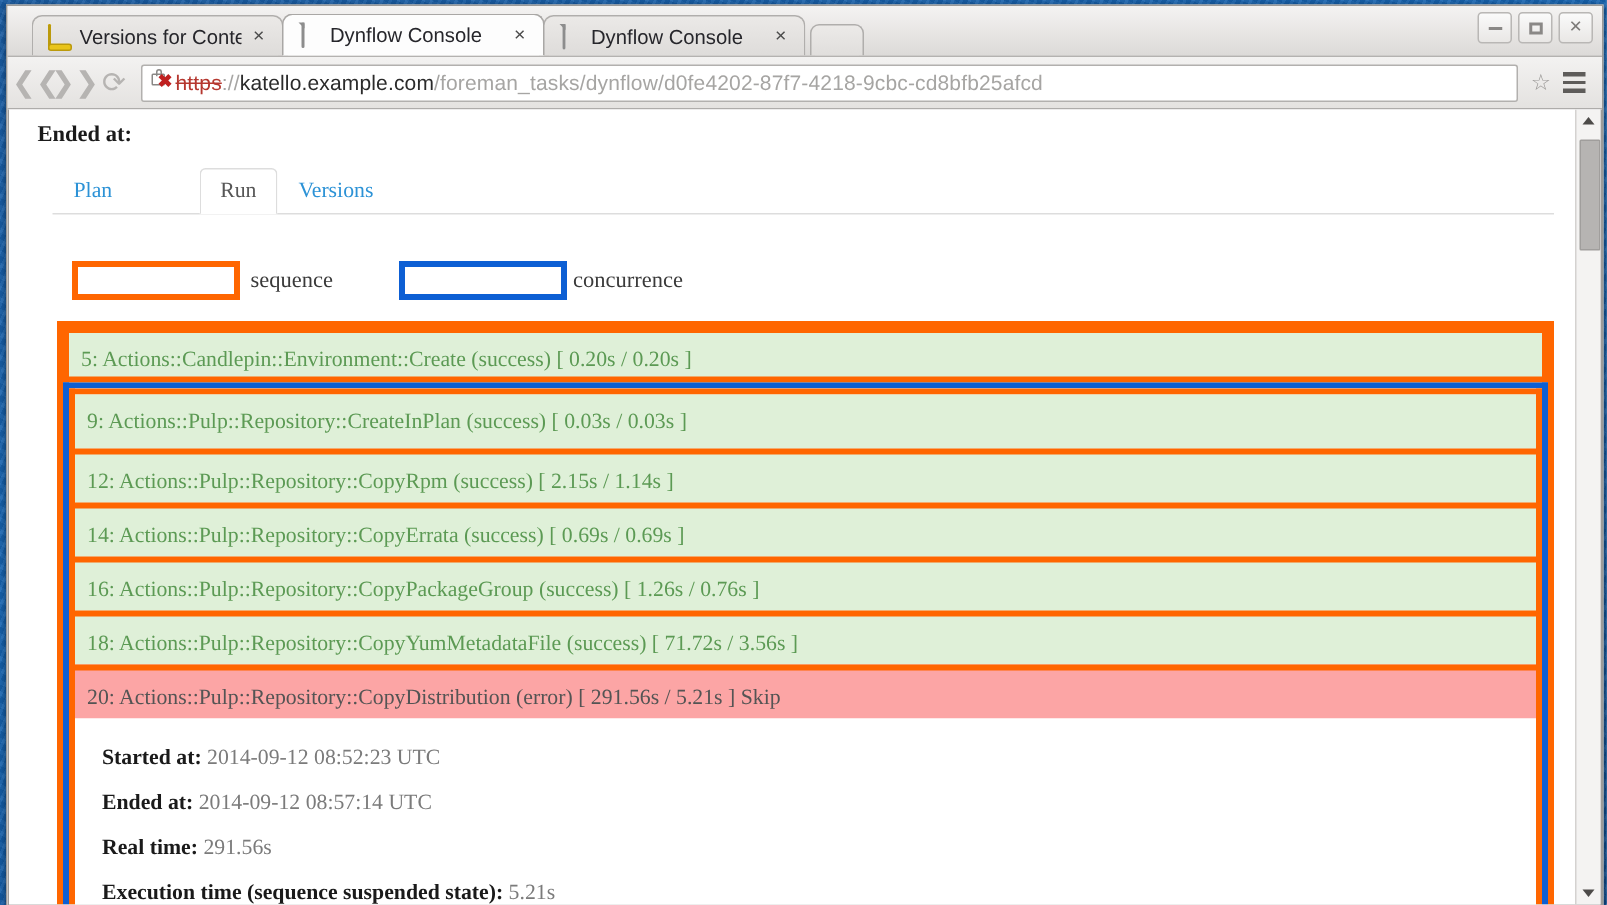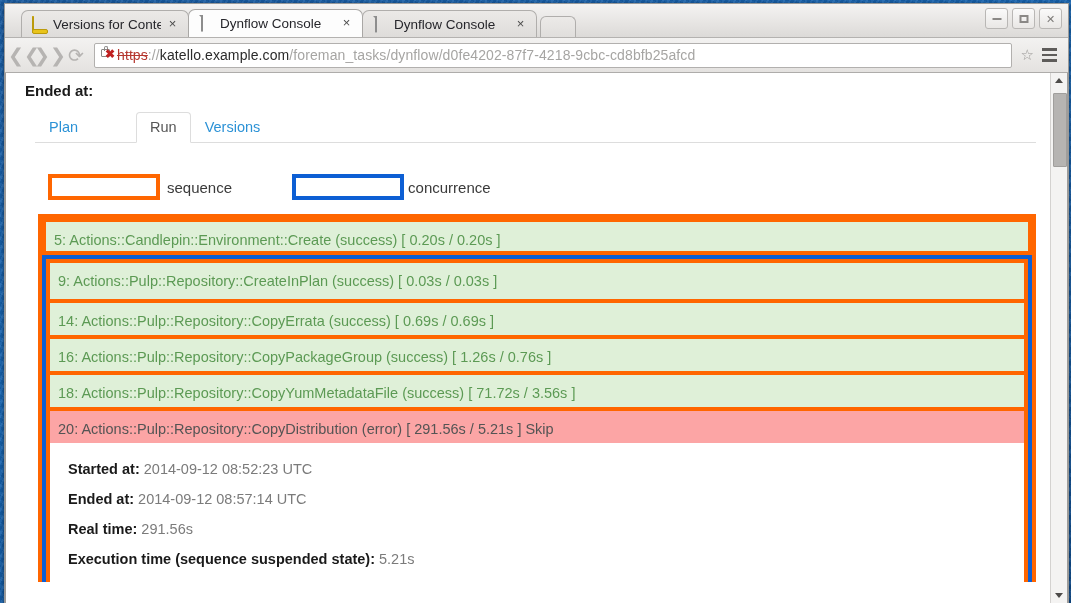--- a/index.html
+++ b/index.html
@@ -244,20 +244,21 @@
   
   .viewport {
     flex: 1 1 auto;
     position: relative;
     background: #ffffff;
     border: 1px solid #9e9c9a;
     border-top: none;
     margin: 0;
     overflow: hidden;
     display: flex;
+    font-family: Liberation Serif, serif;
   }
   .page {
     flex: 1 1 auto;
     position: relative;
     background: #ffffff;
     padding: 0 0 0 0;
     overflow: hidden;
   }
   .page-inner { padding: 8px 14px 0 18px; }
 
@@ -307,21 +308,21 @@
     width: 112px; height: 26px;
     background: #ffffff;
     box-sizing: border-box;
   }
   .legend-box.seq { border: 4px solid #ff6600; }
   .legend-box.con { border: 4px solid #0d5fd4; }
   .legend-label {
     font-size: 15px;
     color: #3a3a3a;
     margin: 0 0 0 7px;
-    padding-right: 60px;
+    padding-right: 44px;
   }
   .legend-label.second { padding-right: 0; margin-left: 4px; text-align: right; }
 
   
   .flow { margin: 0 0 0 14px; }
   .seq-outer {
     border: 4px solid #ff6600;
     border-bottom: none;
     background: #ffffff;
     padding: 0;
@@ -501,20 +502,21 @@
 
         <div class="flow">
           <div class="seq-outer">
 
             <div class="step success">5: Actions::Candlepin::Environment::Create (success) [ 0.20s / 0.20s ]</div>
 
             <div class="conc">
               <div class="conc-inner">
 
                 <div class="substep first">9: Actions::Pulp::Repository::CreateInPlan (success) [ 0.03s / 0.03s ]</div>
+                <div class="substep">12: Actions::Pulp::Repository::CopyRpm (success) [ 2.15s / 1.14s ]</div>
                 <div class="substep">14: Actions::Pulp::Repository::CopyErrata (success) [ 0.69s / 0.69s ]</div>
                 <div class="substep">16: Actions::Pulp::Repository::CopyPackageGroup (success) [ 1.26s / 0.76s ]</div>
                 <div class="substep">18: Actions::Pulp::Repository::CopyYumMetadataFile (success) [ 71.72s / 3.56s ]</div>
 
                 <div class="substep error"><span>20: Actions::Pulp::Repository::CopyDistribution (error) [ 291.56s / 5.21s ]</span> <span class="skip-link">Skip</span></div>
 
                 <div class="details">
                   <div class="detail-line"><b>Started at:</b> <span>2014-09-12 08:52:23 UTC</span></div>
                   <div class="detail-line"><b>Ended at:</b> <span>2014-09-12 08:57:14 UTC</span></div>
                   <div class="detail-line"><b>Real time:</b> <span>291.56s</span></div>

